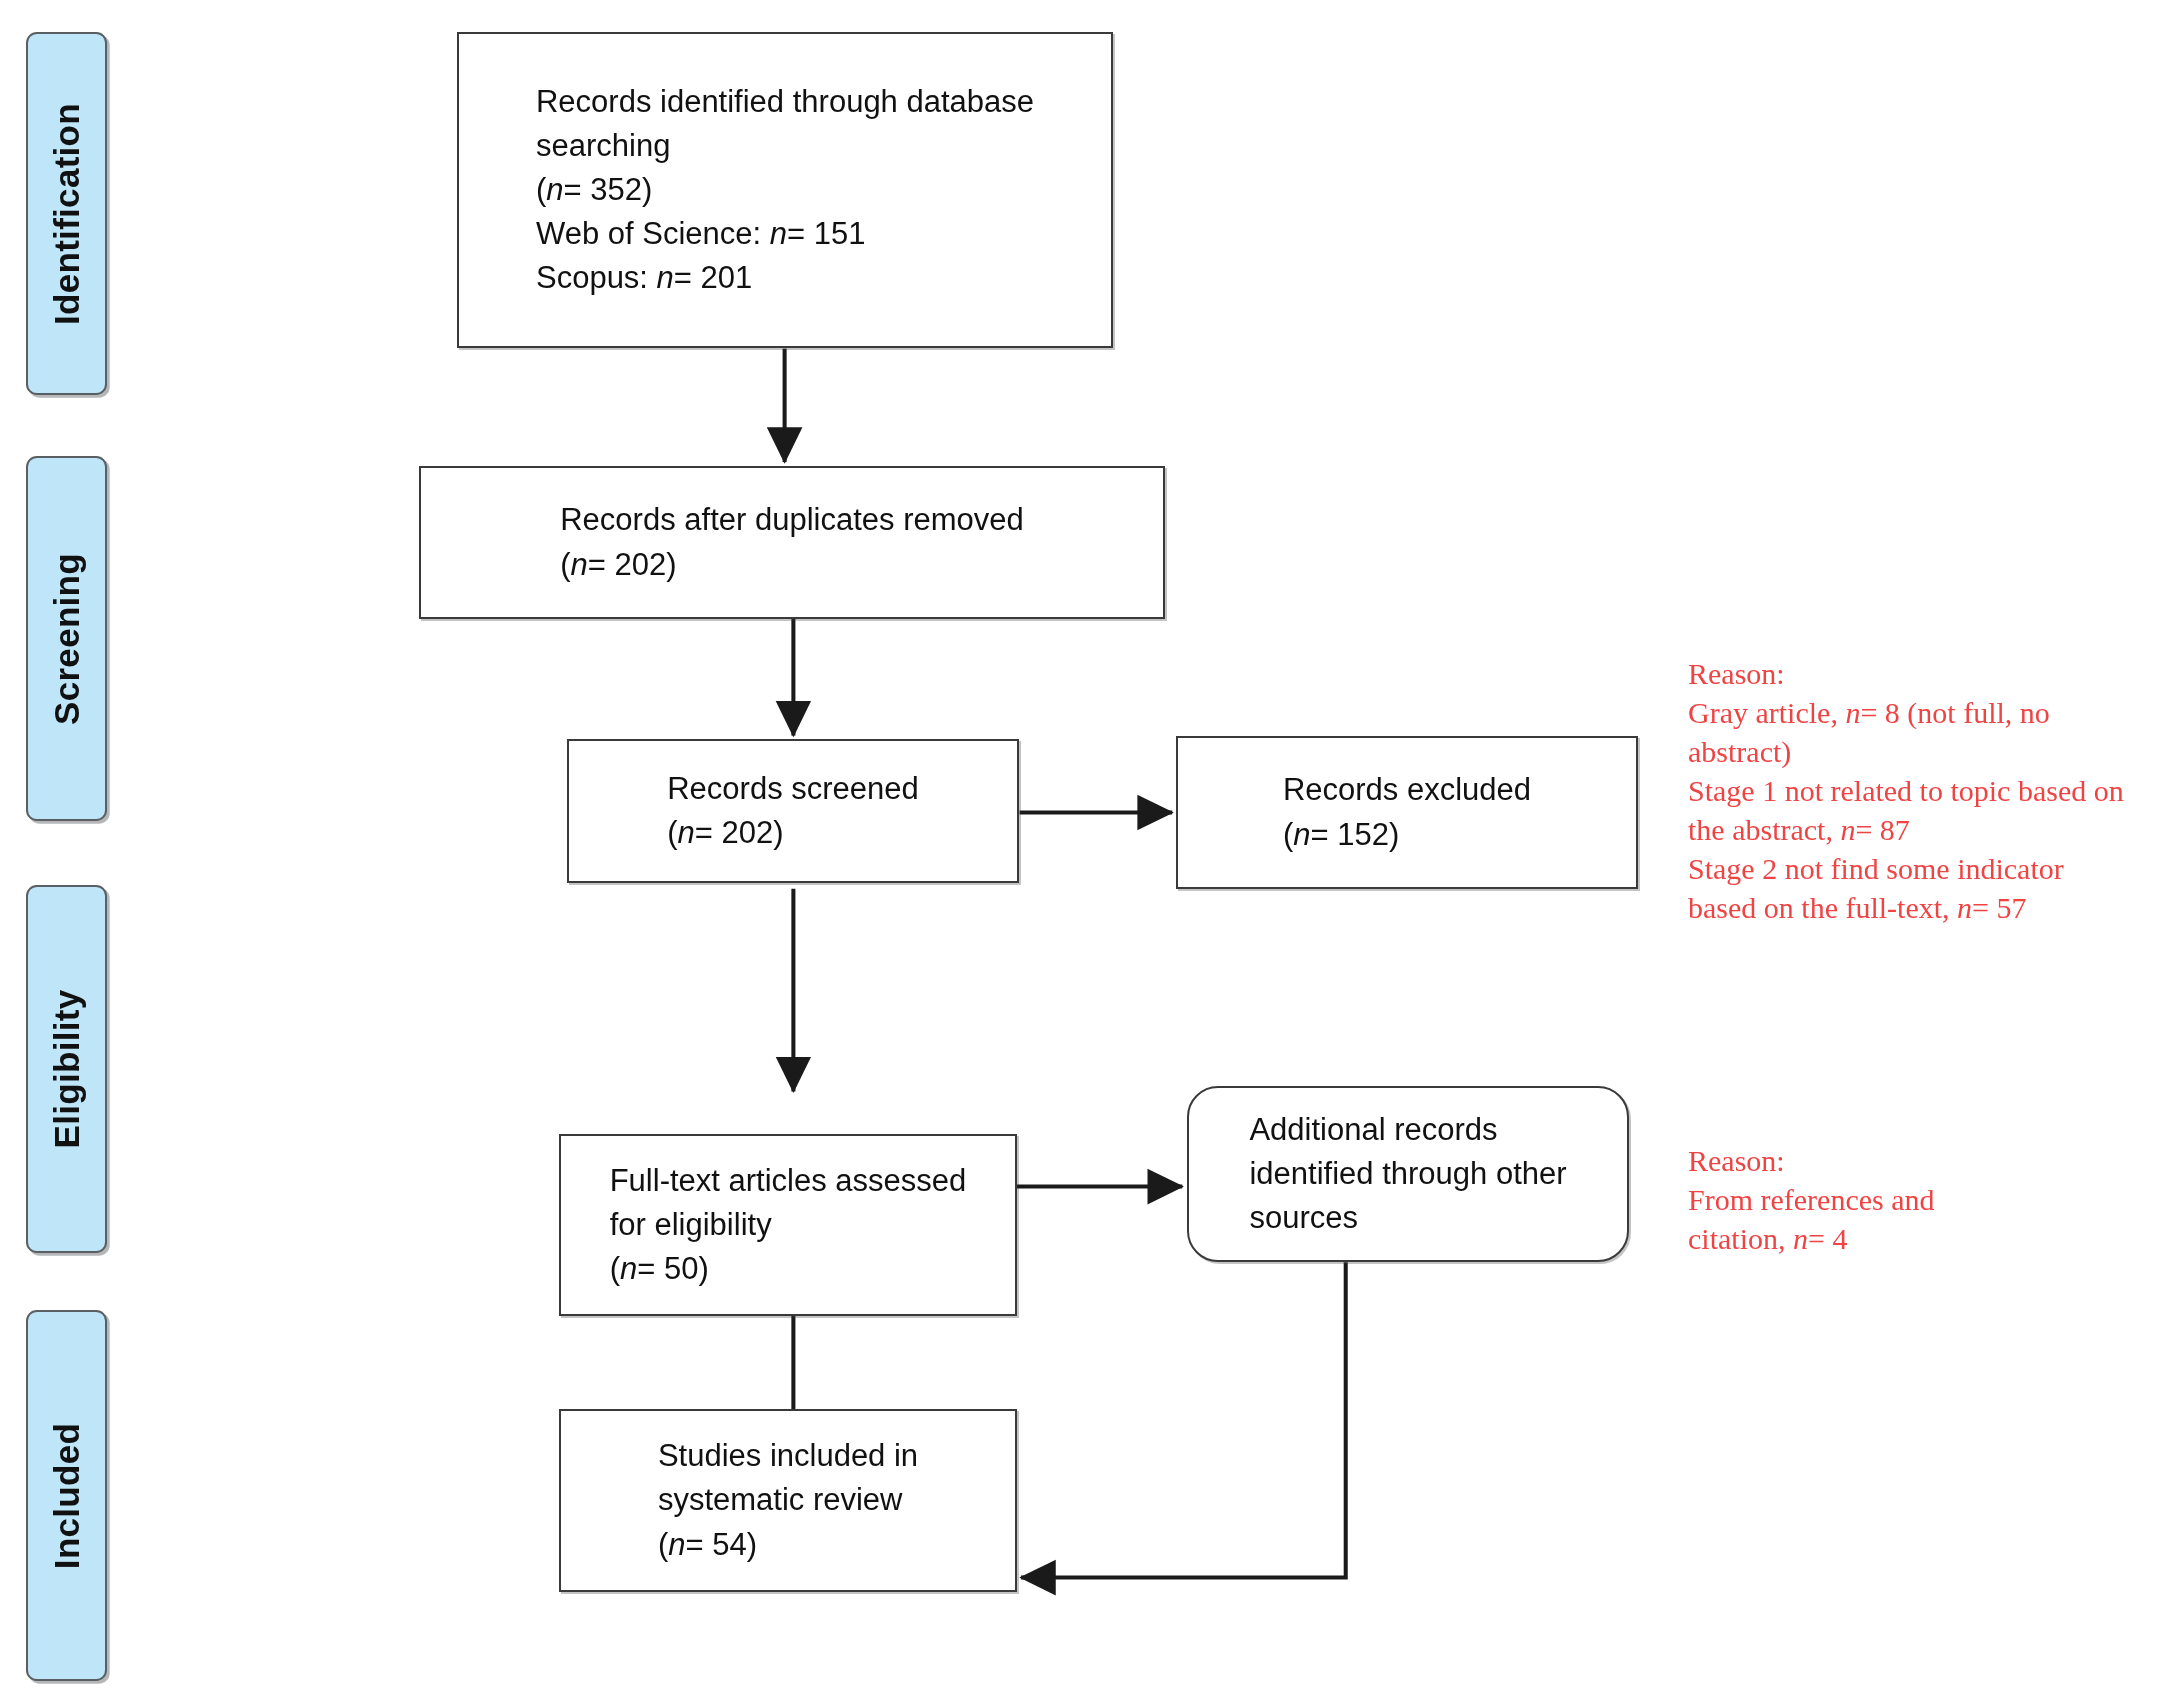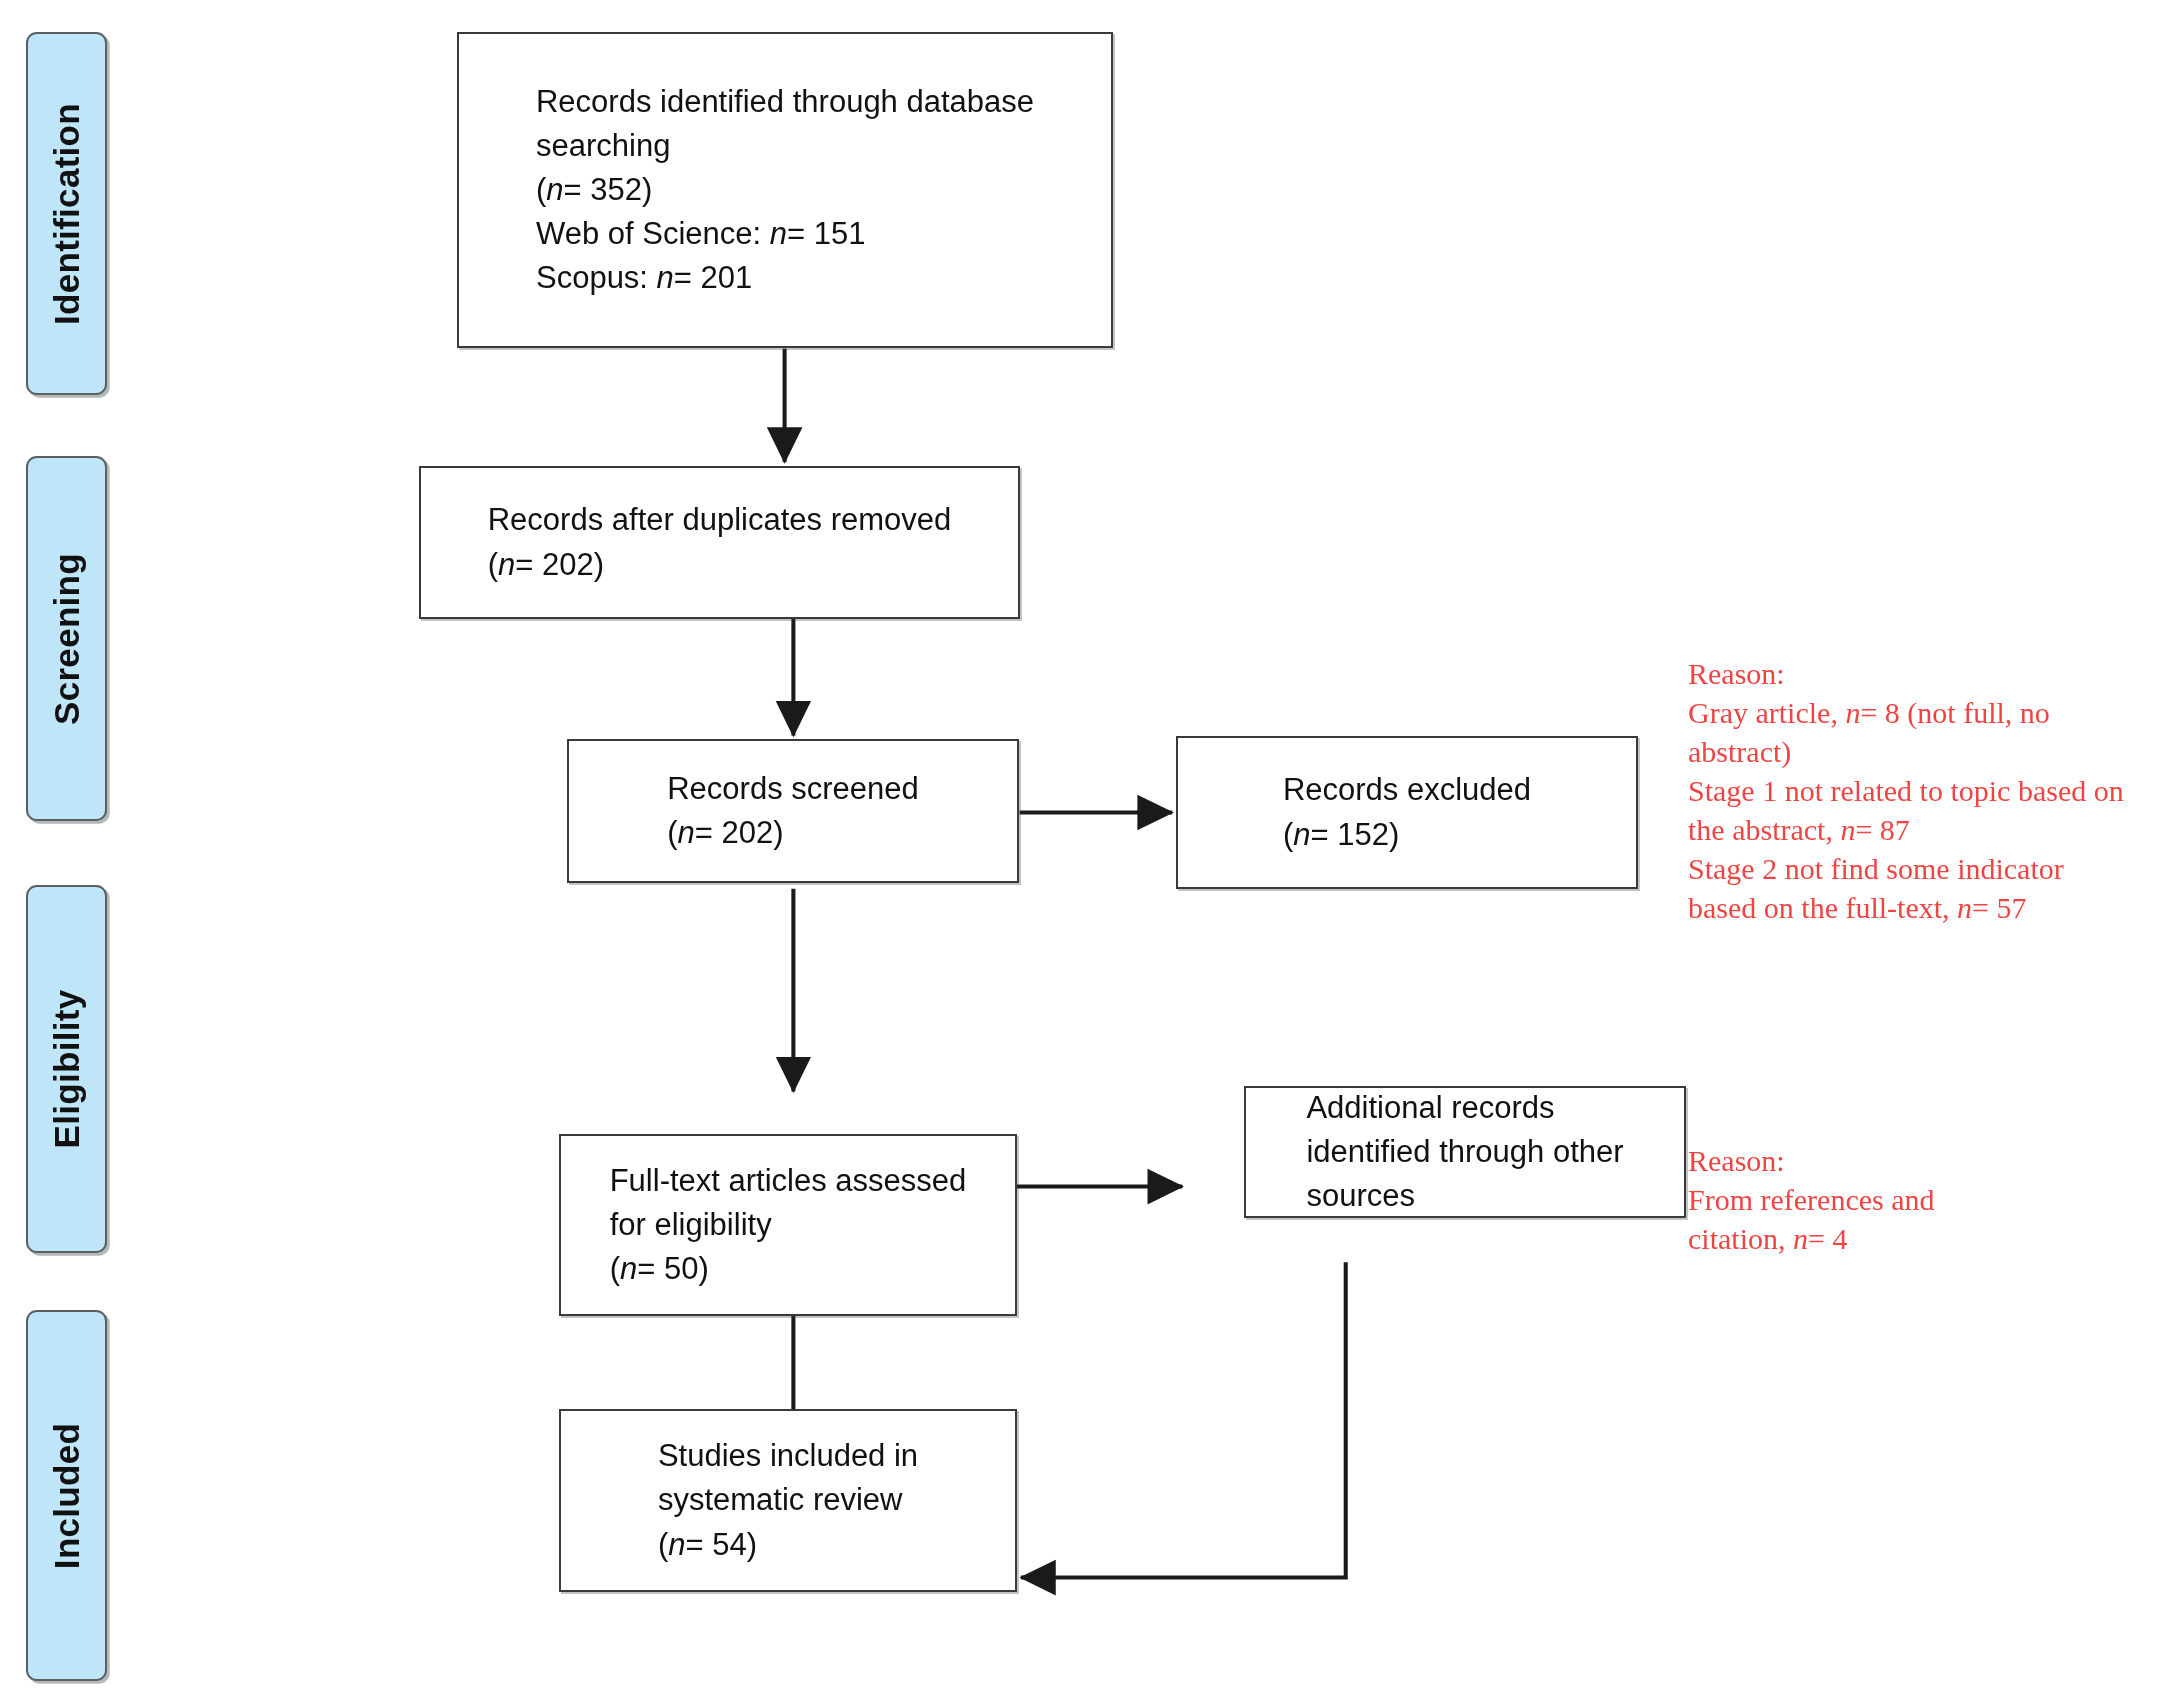--- a/index.html
+++ b/index.html
@@ -52,25 +52,25 @@
   .node .txt{
     font-size:31px;
     line-height:1.42;
     color:#111;
     padding:0 15px;
     white-space:pre-line;
   }
   .node .txt i{font-style:italic;}
 
   #node-identified{left:457px;top:32px;width:656px;height:316px;}
-  #node-dedup{left:419px;top:466px;width:601px;height:153px;}
+  #node-dedup{left:419px;top:466px;width:746px;height:153px;}
   #node-screened{left:567px;top:739px;width:452px;height:144px;}
   #node-excluded{left:1176px;top:736px;width:462px;height:153px;}
   #node-fulltext{left:559px;top:1134px;width:458px;height:182px;}
-  #node-additional{left:1244px;top:1086px;width:442px;height:132px;}
+  #node-additional{left:1187px;top:1086px;width:442px;height:176px;border-radius:31px;}
   #node-included{left:559px;top:1409px;width:458px;height:183px;}
 
   
   #wires{position:absolute;left:0;top:0;width:2183px;height:1700px;pointer-events:none;}
 
   
   .note{
     position:absolute;
     font-family:"Liberation Serif", serif;
     font-size:30px;

